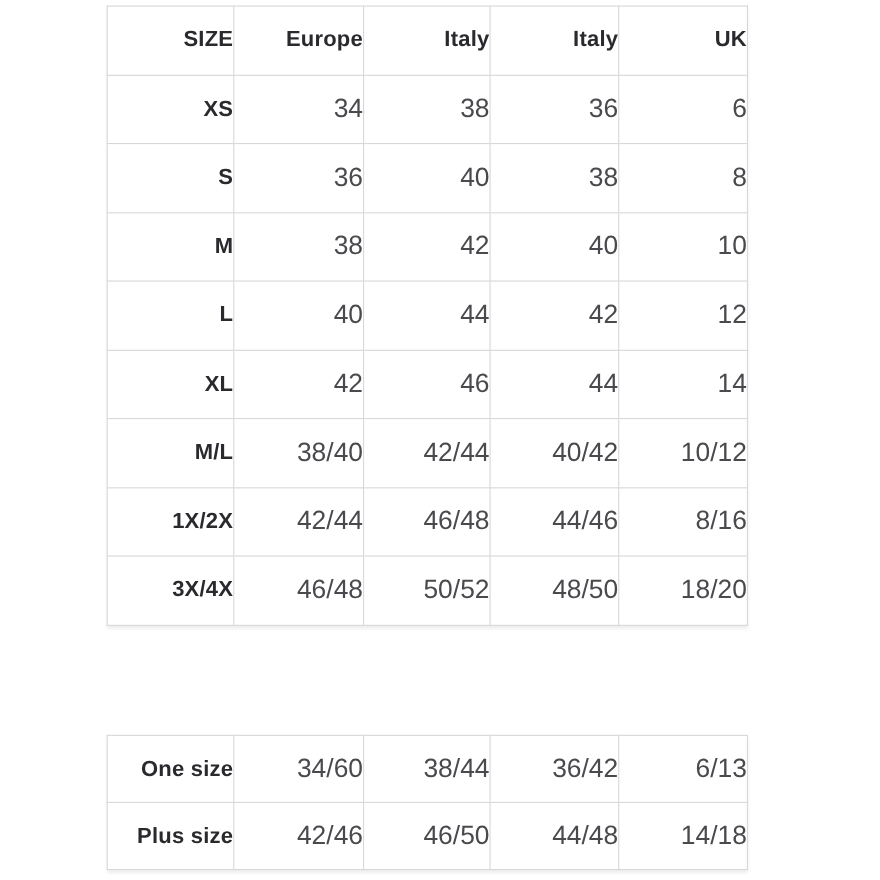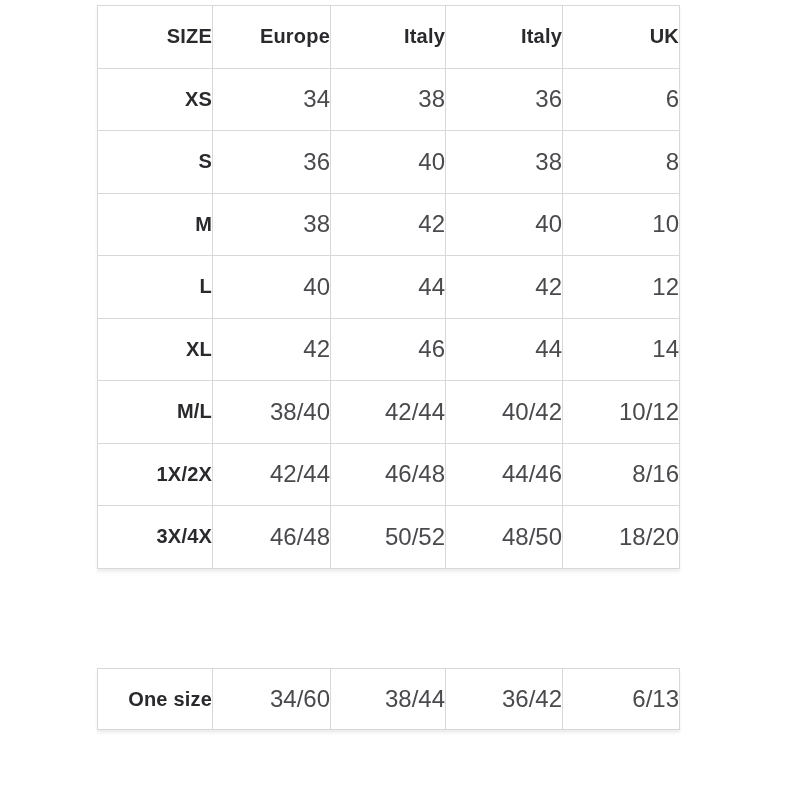--- a/index.html
+++ b/index.html
@@ -142,16 +142,23 @@
         <col class="c-uk">
     </colgroup>
     <tbody>
         <tr>
           <th>One size</th>
           <td>34/60</td>
           <td>38/44</td>
           <td>36/42</td>
           <td>6/13</td>
         </tr>
+        <tr>
+          <th>Plus size</th>
+          <td>42/46</td>
+          <td>46/50</td>
+          <td>44/48</td>
+          <td>14/18</td>
+        </tr>
       </tbody>
   </table>
 
 </div>
 
 </body></html>

